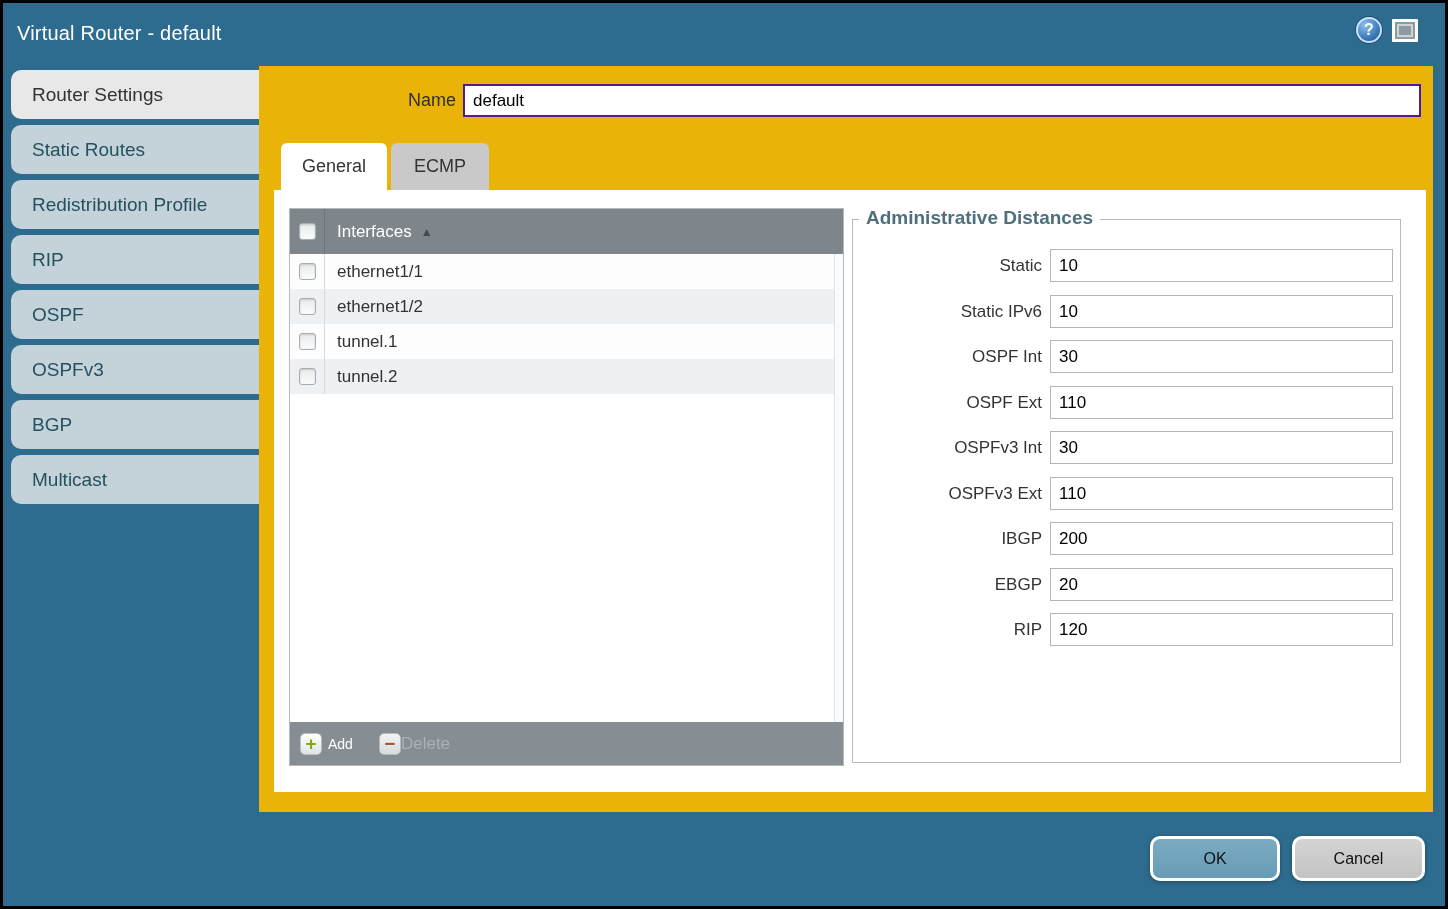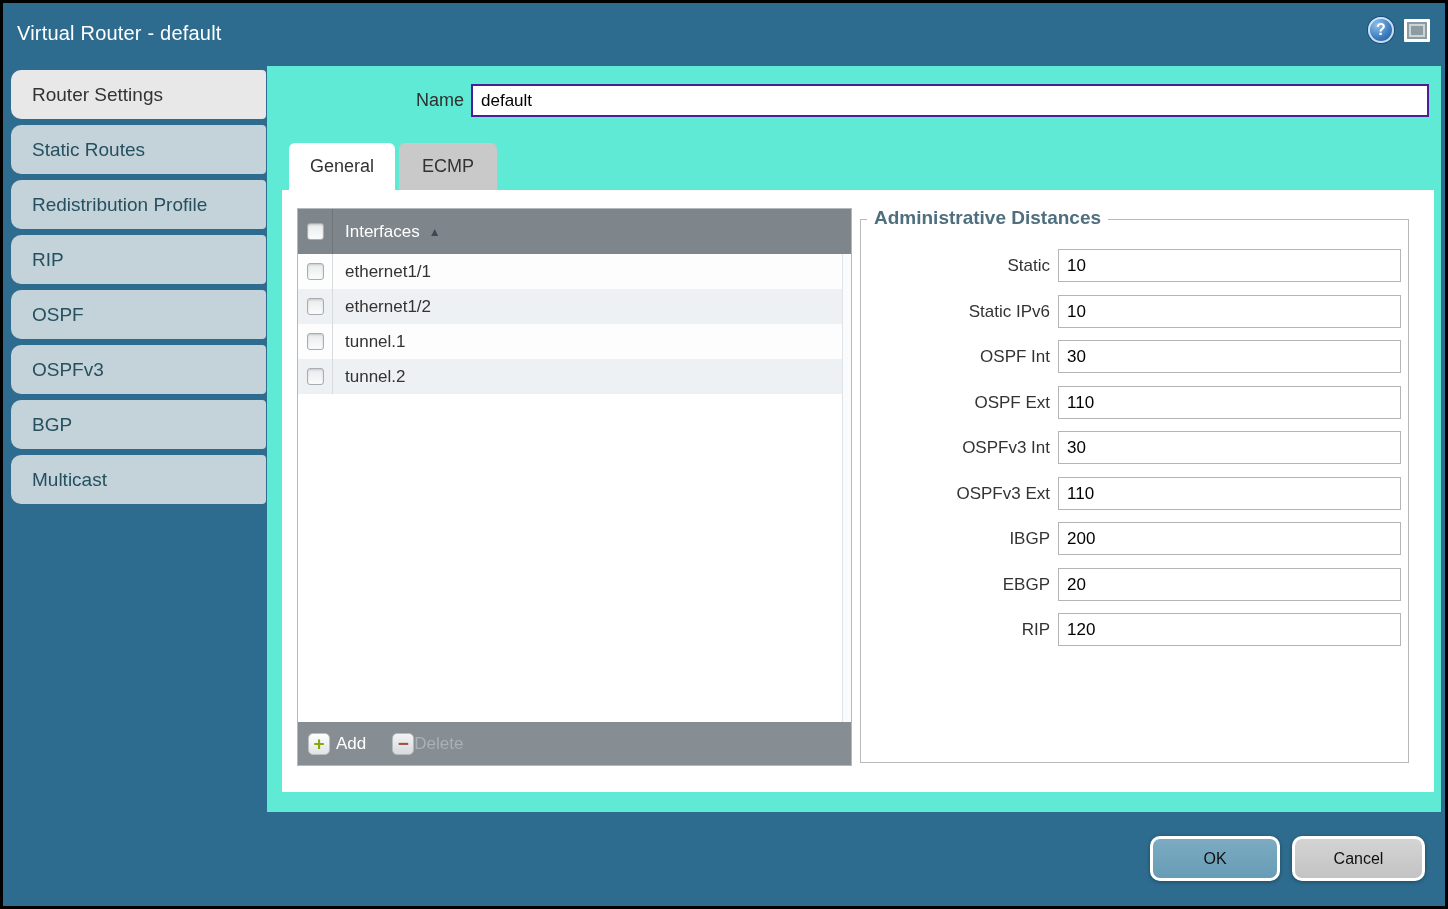--- a/index.html
+++ b/index.html
@@ -8,42 +8,42 @@
     position: relative;
     background: #000;
     font-family: "Liberation Sans", sans-serif;
     overflow: hidden;
   }
   .dialog {
     position:absolute; left:3px; top:3px; right:3px; bottom:3px;
     background:#2e6c8f; overflow:hidden;
   }
   
-  .titlebar { position:absolute; left:0; top:0; right:4px; height:70px; }
+  .titlebar { position:absolute; left:0; top:0; right:16px; height:70px; }
   .title { position:absolute; left:14px; top:19px; font-size:20px; color:#fff; letter-spacing:.2px; }
   .help-icon {
     position:absolute; right:47px; top:14px; width:26px; height:26px; border-radius:50%;
     background: radial-gradient(circle at 35% 30%, #8ec0ea 0%, #3a79bc 55%, #1c4f88 100%);
     box-shadow: inset 0 0 0 2px rgba(214,233,247,.9), 0 0 0 1px #1b4c78;
     color:#fff; font-weight:bold; font-size:16px; line-height:26px; text-align:center; cursor:pointer;
   }
   .popout-icon {
     position:absolute; right:11px; top:16px; width:26px; height:23px;
     border:3px solid #fff; background:#8d9ba3; border-radius:1px; cursor:pointer;
   }
   .popout-inner { position:absolute; inset:2px; border:2px solid #cdd4d8; }
   
   .side-tab {
     position:absolute; left:8px; width:255px; height:49px;
     background:#c4d3d9; border-radius:10px 4px 4px 10px;
     color:#26505f; font-size:19px; line-height:49px; padding-left:21px; cursor:pointer;
   }
   .side-tab.active { background:#e8e8e8; color:#333; }
   
-  .content { position:absolute; left:264px; top:63px; width:1174px; height:746px; background:#5eead4; }
+  .content { position:absolute; left:256px; top:63px; width:1174px; height:746px; background:#eab308; }
   .name-label { position:absolute; left:0; top:18px; width:197px; height:33px; line-height:33px;
     text-align:right; font-size:18px; color:#303030; }
   .name-input {
     position:absolute; left:204px; top:18px; width:958px; height:33px;
     border:2px solid #4c1d95; background:#fff; font-size:17px; color:#000; padding:0 8px;
     font-family:"Liberation Sans", sans-serif;
   }
   .tab {
     position:absolute; top:77px; height:47px; border-radius:6px 6px 0 0;
     font-size:18px; color:#333; text-align:center; line-height:47px; cursor:pointer; z-index:2;
@@ -76,21 +76,21 @@
     background:#fafbfc; border-left:1px solid #e1e4e6; }
   .if-footer { position:absolute; left:0; right:0; bottom:0; height:43px; background:#868d93;
     display:flex; align-items:center; }
   .mini-btn {
     width:22px; height:22px; border-radius:5px; border:1px solid #b9bfc3;
     background:linear-gradient(#ffffff,#e0e4e6); text-align:center; line-height:19px;
     font-weight:bold; font-size:19px; cursor:pointer; flex:0 0 auto;
   }
   .add-btn { margin-left:10px; color:#86a80e; }
   .del-btn { margin-left:26px; color:#a34d33; opacity:.9; }
-  .add-label { color:#fff; font-size:17px; margin-left:6px; cursor:pointer; }
+  .add-label { color:#fff; font-size:14px; margin-left:6px; cursor:pointer; }
   .del-label { color:#aab1b6; font-size:17px; }
   
   .ad-fieldset { position:absolute; left:578px; top:29px; width:549px; height:544px;
     border:1px solid #b9b9b9; }
   .ad-legend { position:absolute; left:6px; top:-13px; background:#fff; padding:0 7px;
     font-size:19px; font-weight:bold; color:#4f6f7e; }
   .ad-row { position:absolute; left:0; height:33px; }
   .ad-row .flabel { position:absolute; left:0; top:0; width:189px; height:33px; line-height:33px;
     text-align:right; font-size:17px; color:#333; }
   .ad-row input {

